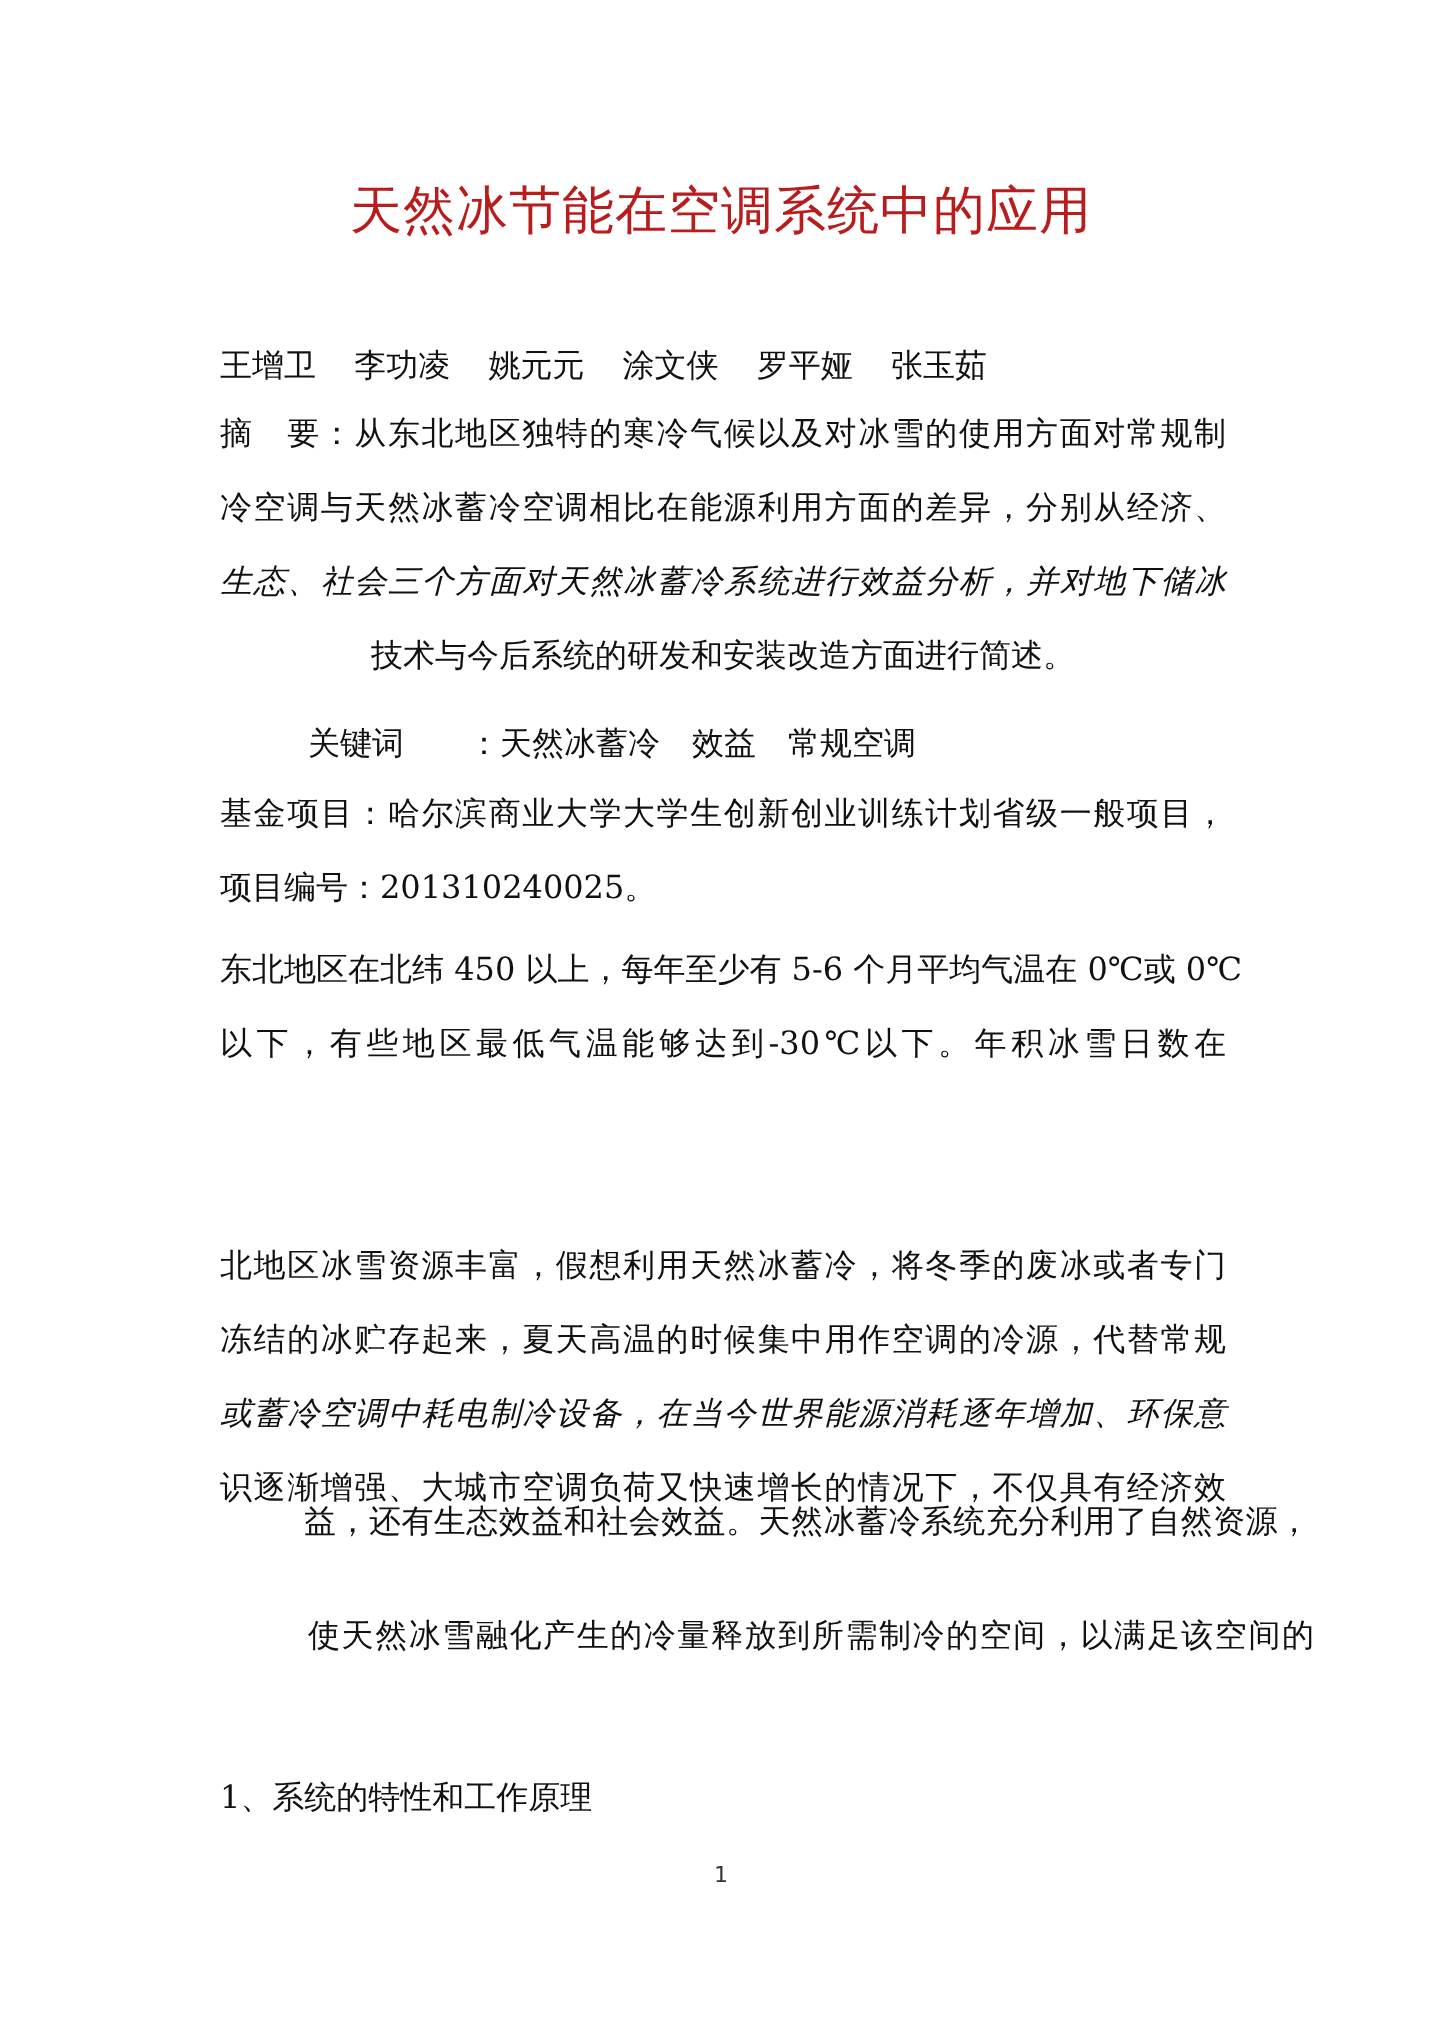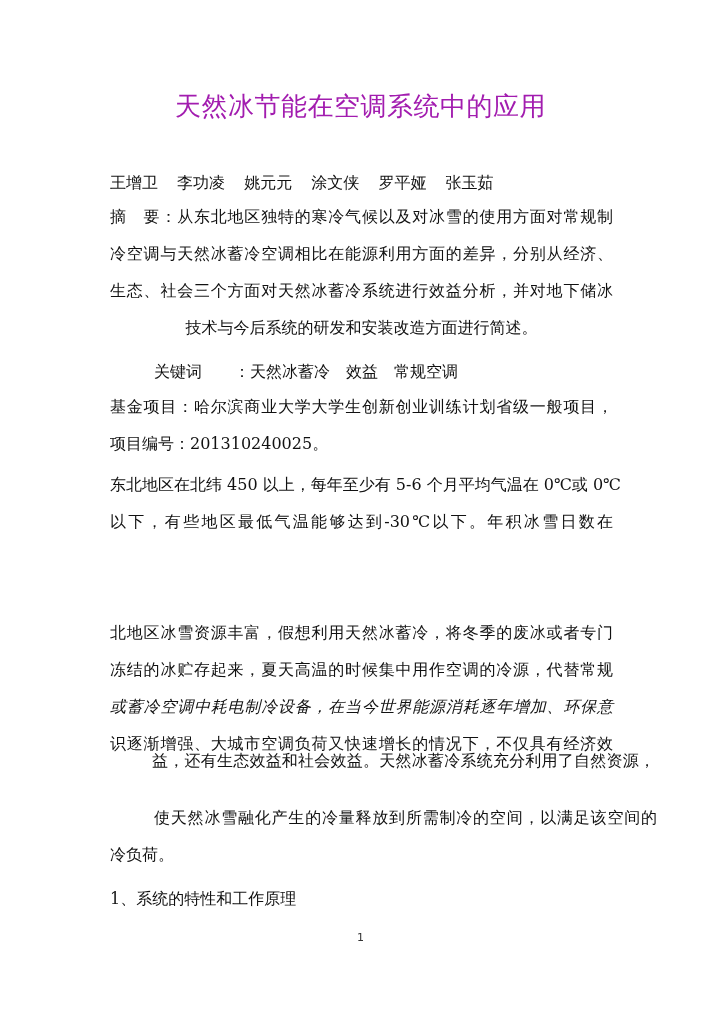--- a/index.html
+++ b/index.html
@@ -1,20 +1,20 @@
 <!DOCTYPE html>
 <html><head>
 <meta charset="utf-8">
 <style>
   html, body { margin: 0; padding: 0; background: #ffffff; }
   body { width: 721px; height: 1020px; position: relative; overflow: hidden;
          font-family: "DejaVu Serif", "Liberation Serif", serif; color: #111; }
   .page { position: absolute; left: 0; top: 0; width: 721px; height: 1020px; background: #fff; }
   .title { position: absolute; left: 0; width: 721px; top: 88px; text-align: center;
-           font-size: 26px; line-height: 36px; letter-spacing: 0.5px; color: #a21caf; }
+           font-size: 26px; line-height: 36px; letter-spacing: 0.5px; color: #b91c1c; }
   .line { position: absolute; left: 110px; width: 503px; font-size: 16px; line-height: 24px;
           white-space: nowrap; overflow: visible; }
   .just { text-align: justify; text-align-last: justify; }
   .authors span { margin-right: 14px; }
   .pagenum { position: absolute; left: 0; width: 721px; top: 931px; text-align: center;
              font-size: 11px; font-family: "DejaVu Sans", sans-serif; color: #333; }
 </style>
 </head>
 <body>
 
@@ -26,34 +26,33 @@
     <span>王增卫</span>
     <span>李功凌</span>
     <span>姚元元</span>
     <span>涂文侠</span>
     <span>罗平娅</span>
     <span>张玉茹</span>
   </div>
 
   <div class="line just" style="top:205px;">摘　要：从东北地区独特的寒冷气候以及对冰雪的使用方面对常规制</div>
   <div class="line just" style="top:242px;">冷空调与天然冰蓄冷空调相比在能源利用方面的差异，分别从经济、</div>
-  <div class="line just" style="top:279px;">生态、社会三个方面对天然冰蓄冷系统进行效益分析，并对地下储冰</div>
+  <div class="line just" style="top:279px;font-style:italic;">生态、社会三个方面对天然冰蓄冷系统进行效益分析，并对地下储冰</div>
   <div class="line" style="top:316px;text-align:center;">技术与今后系统的研发和安装改造方面进行简述。</div>
 
   <div class="line" style="top:360px;margin-left:44px;">关键词　　：天然冰蓄冷　效益　常规空调</div>
 
   <div class="line just" style="top:395px;">基金项目：哈尔滨商业大学大学生创新创业训练计划省级一般项目，</div>
   <div class="line" style="top:432px;">项目编号：201310240025。</div>
 
   <div class="line just" style="top:473px;">东北地区在北纬 450 以上，每年至少有 5-6 个月平均气温在 0℃或 0℃</div>
   <div class="line just" style="top:510px;">以下，有些地区最低气温能够达到-30℃以下。年积冰雪日数在</div>
   <div class="line just" style="top:621px;">北地区冰雪资源丰富，假想利用天然冰蓄冷，将冬季的废冰或者专门</div>
   <div class="line just" style="top:658px;">冻结的冰贮存起来，夏天高温的时候集中用作空调的冷源，代替常规</div>
   <div class="line just" style="top:695px;font-style:italic;">或蓄冷空调中耗电制冷设备，在当今世界能源消耗逐年增加、环保意</div>
   <div class="line just" style="top:732px;">识逐渐增强、大城市空调负荷又快速增长的情况下，不仅具有经济效</div>
   <div class="line just" style="top:749px;margin-left:42px;">益，还有生态效益和社会效益。天然冰蓄冷系统充分利用了自然资源，</div>
   <div class="line just" style="top:806px;margin-left:44px;">使天然冰雪融化产生的冷量释放到所需制冷的空间，以满足该空间的</div>
-  <div class="line" style="top:843px;">冷负荷。</div>
 
   <div class="line" style="top:887px;">1、系统的特性和工作原理</div>
 
   <div class="pagenum">1</div>
 </div>
 
 </body></html>

